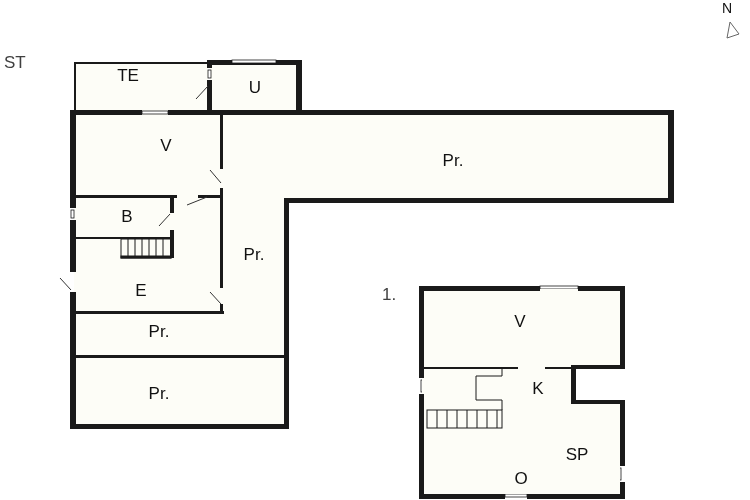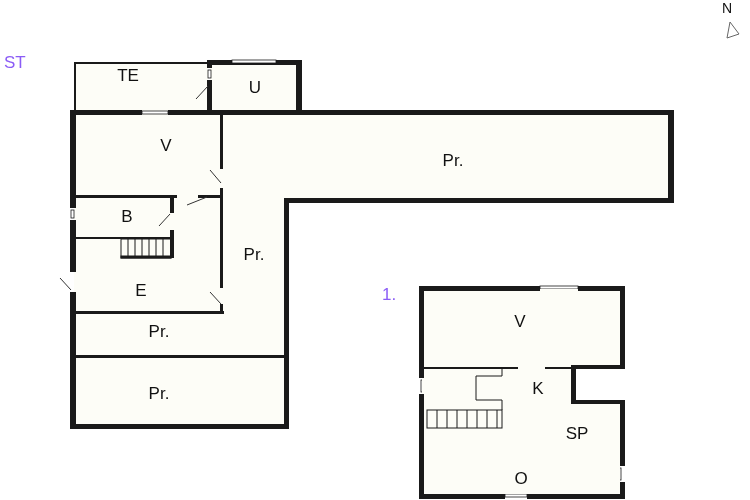--- a/index.html
+++ b/index.html
@@ -1,19 +1,19 @@
 <!DOCTYPE html>
 <html><head>
 <meta charset="utf-8">
 <style>
   html, body { margin:0; padding:0; background:#ffffff; }
   body { width:750px; height:500px; position:relative; overflow:hidden; font-family:"Liberation Sans", sans-serif; }
   svg { position:absolute; left:0; top:0; }
   .lbl { position:absolute; font-family:"Liberation Sans", sans-serif; color:#111; font-size:17px; transform:translate(-50%,-50%); white-space:nowrap; }
-  .floor-lbl { position:absolute; font-family:"Liberation Sans", sans-serif; color:#8b5cf6; font-size:17px; white-space:nowrap; }
+  .floor-lbl { position:absolute; font-family:"Liberation Sans", sans-serif; color:#404040; font-size:17px; white-space:nowrap; }
 </style>
 </head>
 <body>
 
 <svg width="750" height="500" viewBox="0 0 750 500">
 
   <g fill="#fdfdf7">
     <rect x="74" y="63" width="134" height="48"></rect>
     <rect x="210" y="63" width="88" height="48"></rect>
     <path d="M74 113 H672 V200 H287 V356 H74 Z"></path>
@@ -140,14 +140,14 @@
 <div class="lbl" style="left:453px;top:161px;">Pr.</div>
 <div class="lbl" style="left:127px;top:217px;">B</div>
 <div class="lbl" style="left:254px;top:255px;">Pr.</div>
 <div class="lbl" style="left:141px;top:291px;">E</div>
 <div class="lbl" style="left:159px;top:332px;">Pr.</div>
 <div class="lbl" style="left:159px;top:394px;">Pr.</div>
 
 <div class="floor-lbl" style="left:382px;top:285px;">1.</div>
 <div class="lbl" style="left:520px;top:322px;">V</div>
 <div class="lbl" style="left:538px;top:389px;">K</div>
-<div class="lbl" style="left:577px;top:434px;">SP</div>
+<div class="lbl" style="left:577px;top:455px;">SP</div>
 <div class="lbl" style="left:521px;top:479px;">O</div>
 
 </body></html>

